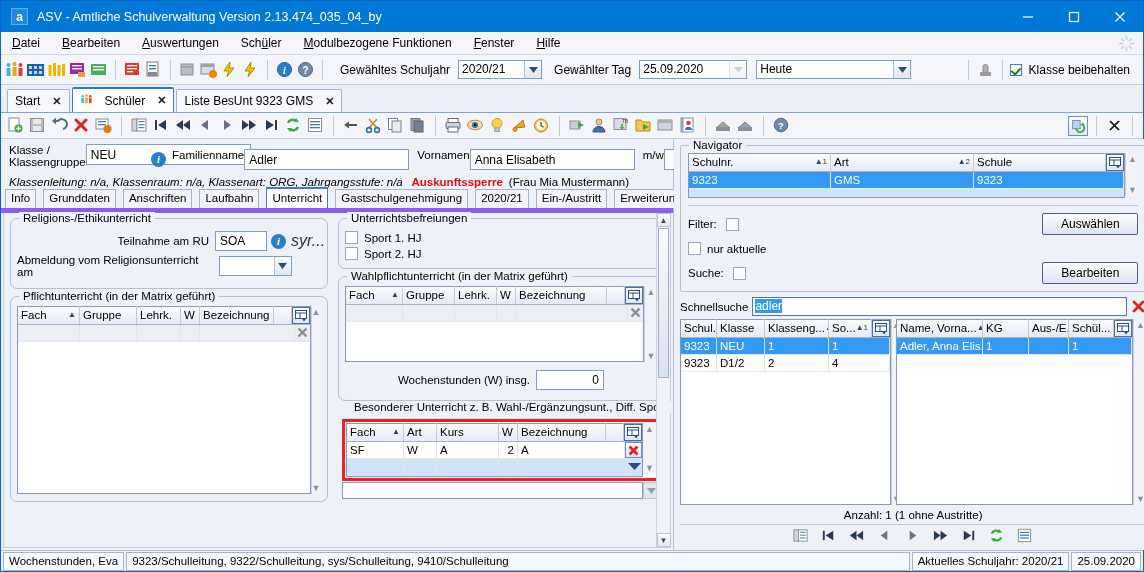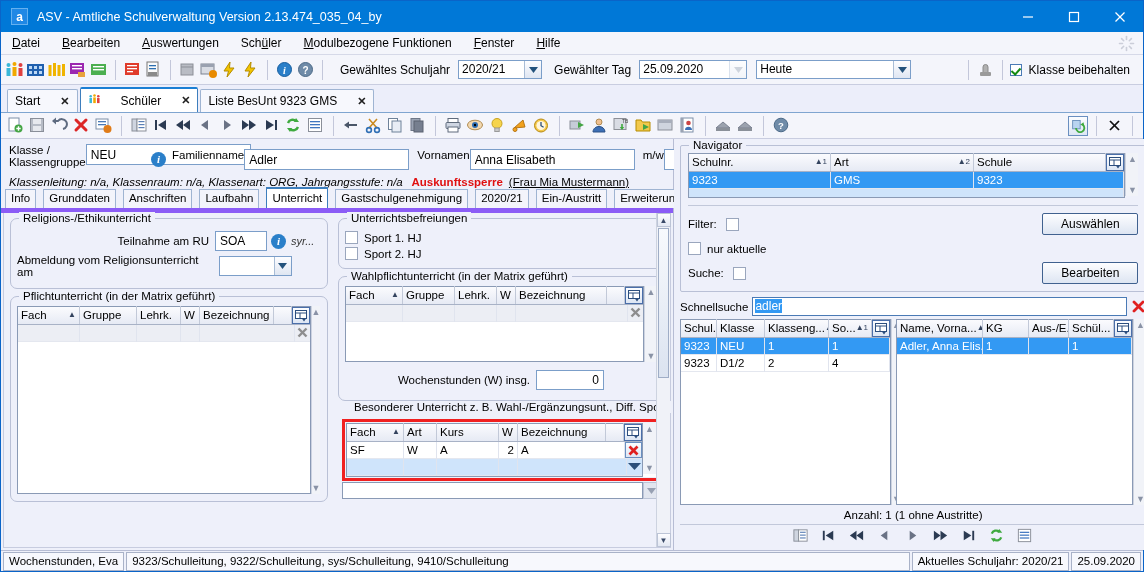--- a/index.html
+++ b/index.html
@@ -46,21 +46,21 @@
                  display:flex; align-items:center; justify-content:center; }
   .combo.disabled .carr { opacity:.42; }
   .chk { width:12px; height:12px; border:1px solid #4a7ab5; background:#fff; display:inline-block;
          position:relative; vertical-align:middle; }
   .chk.on::after { content:""; position:absolute; left:2px; top:1px; width:4px; height:7px;
          border:solid #128a12; border-width:0 2px 2px 0; transform:rotate(42deg); }
 
   
   .tabstrip { height:28px; background:#eceefa; display:flex; align-items:flex-end;
               padding-left:6px; border-bottom:1px solid #7fa5d0; flex:0 0 auto; }
-  .tab { height:23px; display:flex; align-items:center; gap:20px; padding:0 7px;
+  .tab { height:23px; display:flex; align-items:center; gap:12px; padding:0 7px;
          border:1px solid #9fb4d2; border-bottom:none; background:#f7f8fd; font-size:12px;
          margin-right:2px; border-radius:2px 2px 0 0; }
   .tab.active { background:#fff; height:25px; border-color:#3d7ebd #3d7ebd #fff;
                 border-top:2px solid #1b7fd4; }
   .tab .x { font-size:11px; font-weight:bold; color:#222; }
 
   
   .doctoolbar { height:26px; background:#f4f5fb; display:flex; align-items:center;
                 border-bottom:1px solid #c9cde0; padding:0 5px; gap:3px; flex:0 0 auto; }
 
@@ -77,21 +77,21 @@
   .flabel { font-size:11.5px; margin-bottom:2px; }
   .finput { height:21px; border:1px solid #7b9ec9; background:#fff; font-size:12px;
             padding:2px 4px; line-height:15px; }
   .infoicon { width:15px; height:15px; border-radius:50%; background:#2a7fc9;
               color:#fff; font-size:11px; font-style:italic; font-weight:bold;
               text-align:center; line-height:15px; margin:0 0 3px 4px; flex:0 0 auto;
               font-family:"Liberation Serif", serif; }
   .metarow { display:flex; align-items:center; padding:4px 8px 3px 8px; font-size:11.5px; }
   .metarow .italic { font-style:italic; }
   .sperre { color:#e01010; font-weight:bold; margin-left:auto; }
-  .sperre + .who { margin-left:6px; margin-right:36px;text-decoration:underline; }
+  .sperre + .who { margin-left:6px; margin-right:36px; }
 
   
   .ftabs { display:flex; align-items:flex-end; padding:0 4px; height:22px; gap:7px;
            border-bottom:5px solid #8b5cf6; }
   .ftab { height:19px; line-height:17px; padding:0 5px; border:1px solid #9fb4d2;
           border-bottom:none; background:#f3f4fb; font-size:11.5px; white-space:nowrap; }
   .ftab.sel { background:#fff; border-top:2px solid #1b7fd4; height:21px; line-height:18px;
               border-color:#3d7ebd #3d7ebd #fff; }
   .ftabarrows { margin-left:auto; display:flex; gap:1px; }
   .ftabarrows div { width:13px; height:17px; border:1px solid #9fb4d2;
@@ -646,21 +646,21 @@
 
       <div class="formarea">
 
         <div class="colL">
           <div class="grpbox" style="padding-top:9px">
             <div class="grptitle">Religions-/Ethikunterricht</div>
             <div class="frow" style="justify-content:flex-end">
               <span class="lbl">Teilnahme am RU</span>
               <input class="finput" style="width: 52px; height: 20px;" value="SOA">
               <span class="infoicon" style="margin-bottom:0">i</span>
-              <span style="font-style:italic;margin-left:5px;font-size:11px;color:#333;width:30px">syr...</span>
+              <span style="font-style:italic;margin-left:5px;font-size:16px;color:#333;width:30px">syr...</span>
             </div>
             <div class="frow" style="justify-content:flex-end">
               <span class="lbl">Abmeldung vom Religionsunterricht am</span>
               <div class="combo" style="width:74px;height:20px">
                 <div class="cval"></div>
                 <div class="carr">
                   <svg width="9" height="6" viewBox="0 0 9 6">
                       <polygon points="0,0 9,0 4.5,6" fill="#23527c"></polygon>
                     </svg>
                 </div>

